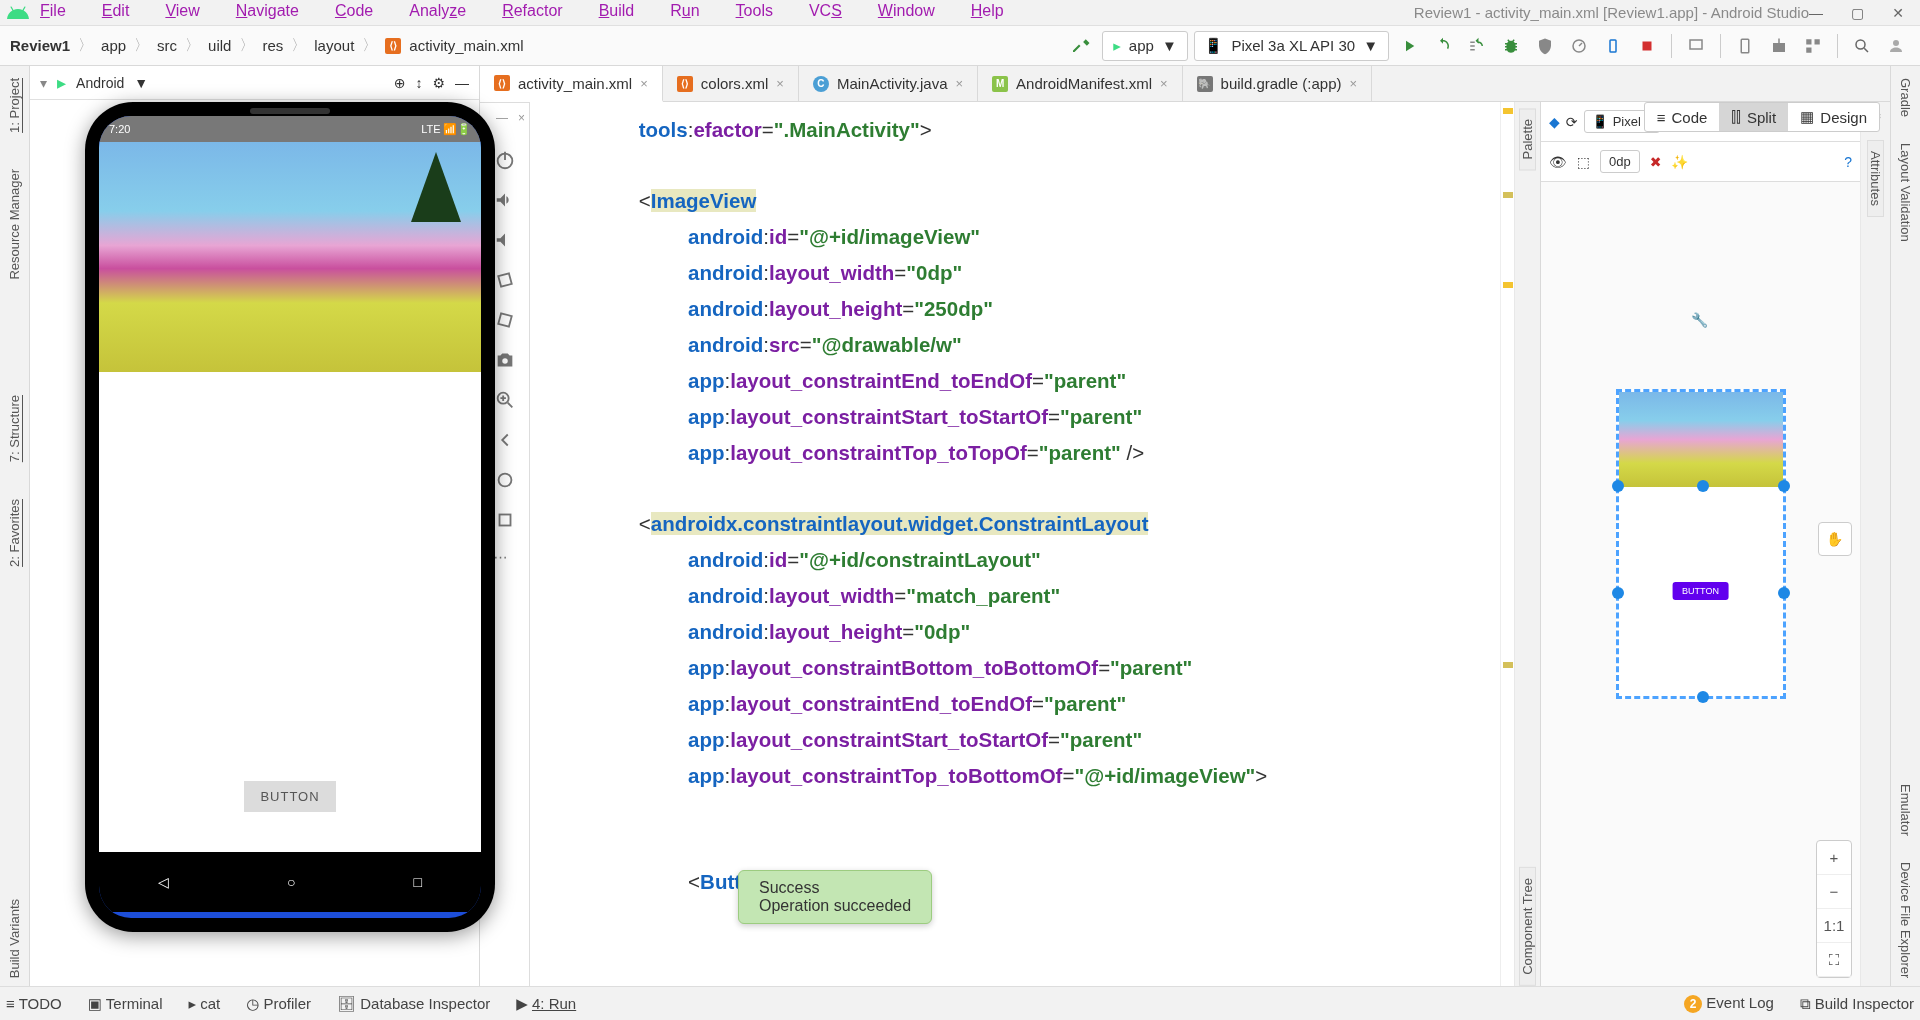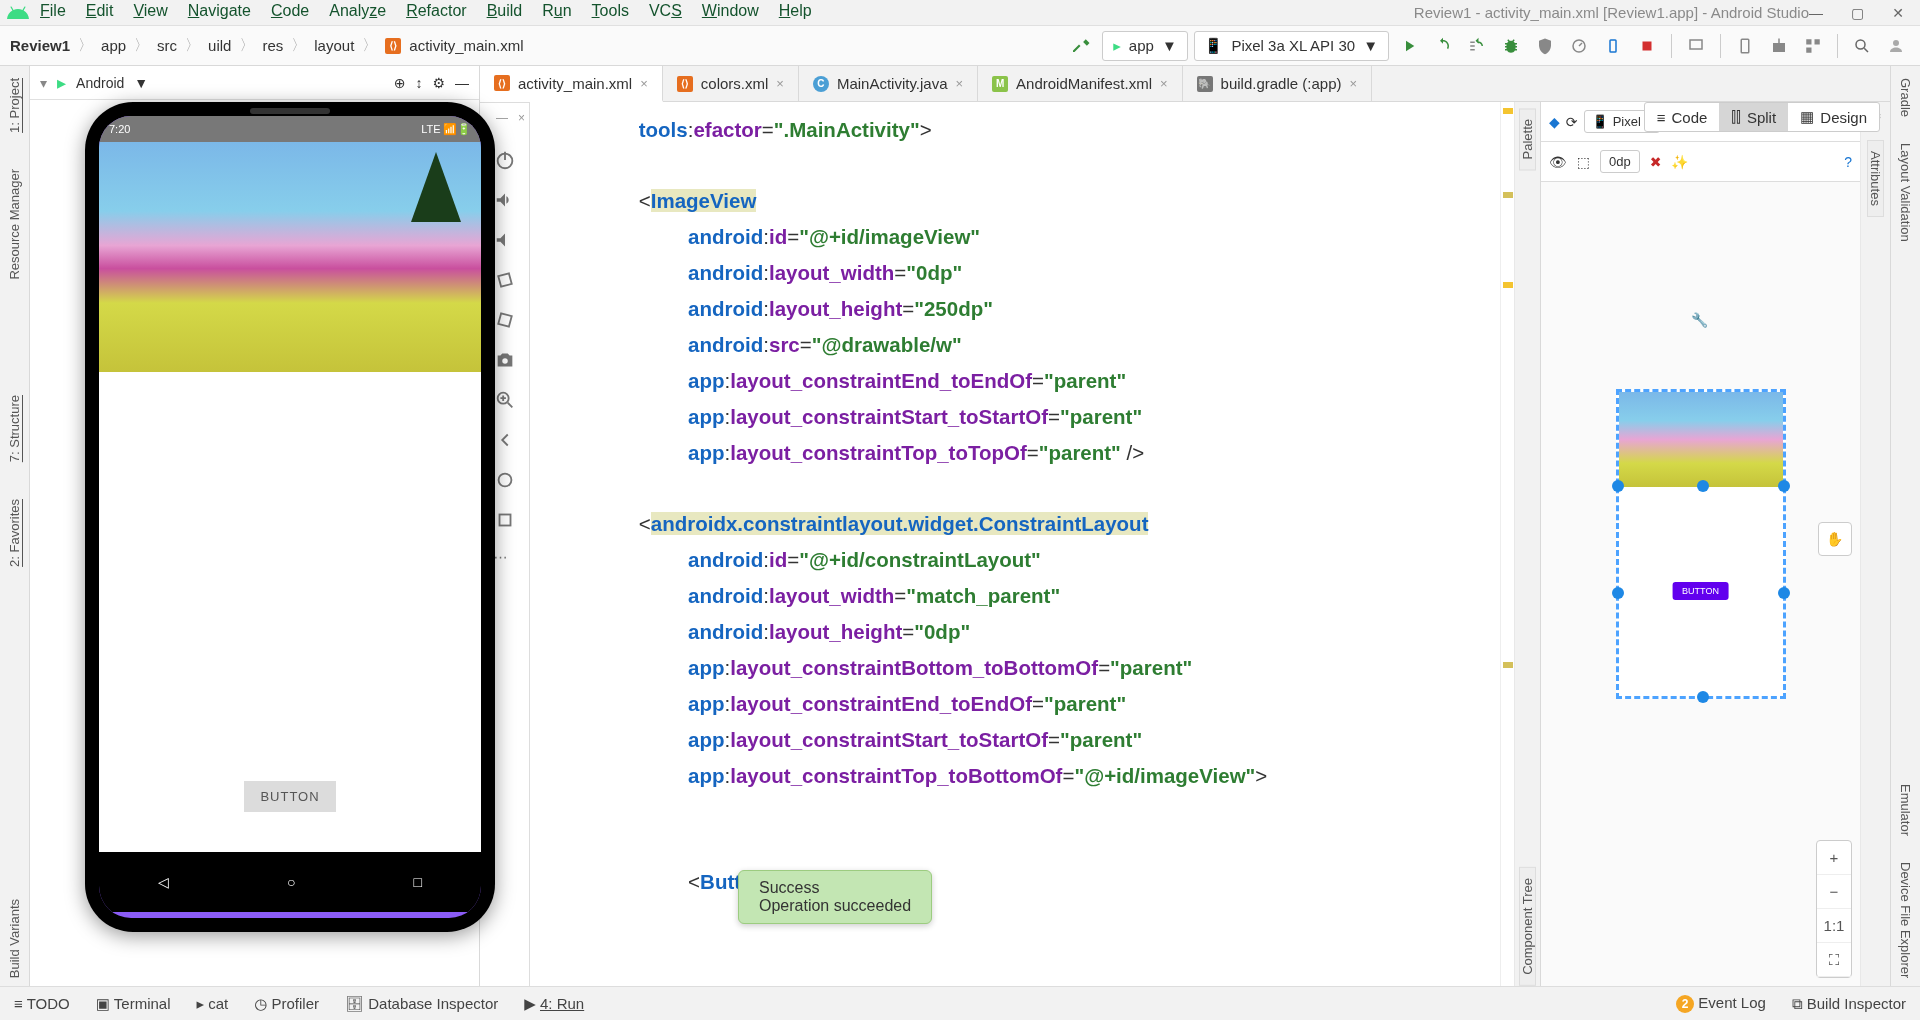--- a/index.html
+++ b/index.html
@@ -1,21 +1,21 @@
 <!DOCTYPE html>
 <html><head>
 <meta charset="utf-8">
 <style>
 * { margin: 0; padding: 0; box-sizing: border-box; font-family: "Segoe UI", Arial, sans-serif; }
 html, body { width: 1920px; height: 1020px; overflow: hidden; background: #f2f2f2; color: #333; font-size: 14px; }
 .titlebar { height: 26px; background: #f2f2f2; display: flex; align-items: center; border-bottom: 1px solid #e0e0e0; }
 .titlebar-icon { width: 24px; height: 24px; margin: 0 6px; color: #3ddc84; display:flex;align-items:center;justify-content:center; }
 .titlebar-center { flex: 1; text-align: right; color: #8a8a8a; font-size: 15px; }
 .titlebar-btns { display: flex; gap: 28px; padding-right: 16px; color: #666; }
-.main-menu { position: absolute; top: 2px; left: 40px; display: flex; gap: 20px; font-size: 16px; color:#14532d; }
+.main-menu { position: absolute; top: 2px; left: 40px; display: flex; gap: 36px; font-size: 16px; color:#a21caf; }
 .main-menu span u { text-decoration: underline; }
 .toolbar { height: 40px; background: #fafafa; display: flex; align-items: center; border-bottom: 1px solid #d9d9d9; padding: 0 10px; }
 .breadcrumb { display: flex; align-items: center; gap: 8px; font-size: 15px; color:#333; }
 .breadcrumb .sep { color: #aaa; }
 .breadcrumb .proj { font-weight: bold; }
 .tb-spacer { flex: 1; }
 .tb-group { display: flex; align-items: center; gap: 6px; }
 .tb-btn, .tb-icon { width: 28px; height: 28px; display: flex; align-items: center; justify-content: center; color: #5c5c5c; border-radius: 3px; }
 .tb-icon svg { width: 18px; height: 18px; }
 .run-config, .device-sel { height: 30px; border: 1px solid #ccc; border-radius: 3px; background: #fff; display: flex; align-items: center; padding: 0 10px; gap: 8px; font-size: 15px; }
@@ -24,21 +24,21 @@
 .orange { color: #f57c00; }
 .blue { color: #1976d2; }
 .body-area { display: flex; height: 920px; }
 .left-gutter { width: 30px; background: #f2f2f2; border-right: 1px solid #d9d9d9; display: flex; flex-direction: column; align-items: center; padding-top: 4px; gap: 20px; }
 .vlabel { writing-mode: vertical-rl; transform: rotate(180deg); font-size: 13px; color: #555; padding: 8px 0; white-space: nowrap; }
 .vlabel.underlined { text-decoration: underline; text-decoration-color: #555; }
 .left-panel { width: 450px; background: #fff; border-right: 1px solid #d9d9d9; position: relative; }
 .left-panel-hdr { height: 34px; border-bottom: 1px solid #e0e0e0; display: flex; align-items: center; padding: 0 10px; gap: 10px; }
 .android-logo { color: #3ddc84; font-size: 18px; }
 .emulator-frame { position: absolute; top: 36px; left: 55px; width: 410px; height: 830px; background: #000; border-radius: 48px; padding: 14px; box-shadow: 0 4px 20px rgba(0,0,0,0.4); z-index: 50; }
-.emulator-screen { width: 100%; height: 100%; background: #8b5cf6; border-radius: 32px; overflow: hidden; position: relative; }
+.emulator-screen { width: 100%; height: 100%; background: #1d4ed8; border-radius: 32px; overflow: hidden; position: relative; }
 .emu-status { height: 26px; background: #787878; color: #fff; font-size: 11px; display: flex; align-items: center; justify-content: space-between; padding: 0 10px; }
 .emu-img { height: 230px; background: linear-gradient(to bottom, #7bb8e8 0%, #87ceeb 30%, #e8a5d4 45%, #c94f9e 55%, #d4d948 70%, #c5c33a 100%); position: relative; }
 .emu-img::before { content:""; position:absolute; right:20px; top:10px; width:50px; height:70px; background:#1a3d1a; clip-path:polygon(50% 0,100% 100%,0 100%); }
 .emu-body { flex:1; background:#fff; height: 480px; display:flex; align-items:flex-end; justify-content:center; padding-bottom:40px;}
 .emu-btn { padding: 8px 16px; background:#dcdcdc; font-size:13px; letter-spacing:1px; color:#555; }
 .emu-nav { height: 60px; background:#000; display:flex; align-items:center; justify-content:space-around; color:#fff; }
 .emu-notch { position:absolute; top:6px; left:50%; transform:translateX(-50%); width:80px; height:6px; background:#333; border-radius:3px; }
 
 .editor-area { flex: 1; display: flex; flex-direction: column; background: #fff; position: relative; }
 .tabs-row { height: 36px; border-bottom: 1px solid #d9d9d9; display: flex; align-items: stretch; background: #f2f2f2; }
@@ -81,21 +81,21 @@
 .zoom-ctl { position:absolute; right:8px; bottom:8px; border:1px solid #ccc; border-radius:4px; background:#fff; display:flex; flex-direction:column; }
 .zoom-ctl div { width:34px; height:34px; display:flex; align-items:center; justify-content:center; border-bottom:1px solid #eee; font-size:15px; color:#555; }
 
 .right-gutter { width:30px; background:#f2f2f2; border-left:1px solid #d9d9d9; display:flex; flex-direction:column; align-items:center; padding-top:4px; gap:10px; }
 .right-gutter2 { width:30px; background:#f2f2f2; border-left:1px solid #e8e8e8; display:flex; flex-direction:column; align-items:center; padding-top:6px; gap:16px; }
 
 .breadcrumb-bar { height:30px; border-top:1px solid #ddd; display:flex; align-items:center; padding:0 60px; font-size:15px; gap:8px; background:#fff; }
 .breadcrumb-bar .bc1 { color:#9e8a3c; }
 .breadcrumb-bar .bc2 { color:#c24b3a; }
 
-.bottom-tools { height:34px; border-top:1px solid #ddd; background:#f2f2f2; display:flex; align-items:center; gap:26px; padding:0 14px; font-size:15px; color:#444; }
+.bottom-tools { height:34px; border-top:1px solid #ddd; background:#f2f2f2; display:flex; align-items:center; gap:26px; padding:0 6px; font-size:15px; color:#444; }
 .bottom-tools .spacer { flex:1; }
 .badge-count { background:#f5a623; color:#fff; border-radius:50%; width:18px; height:18px; display:inline-flex; align-items:center; justify-content:center; font-size:12px; font-weight:bold; }
 
 .toast { position:absolute; left:738px; top:870px; background:#c3e6b3; border:1px solid #9ccc80; border-radius:6px; padding:8px 20px; font-size:16px; color:#333; box-shadow:0 2px 6px rgba(0,0,0,0.2); z-index:100; }
 
 .palette-tab, .comptree-tab, .attr-tab { writing-mode:vertical-rl; font-size:13px; color:#555; padding:10px 0; background:#eee; border:1px solid #ddd; }
 .palette-tab { transform:rotate(180deg); }
 .comptree-tab { transform:rotate(180deg); }
 
 .ftb { padding:3px 8px; border:1px solid #ccc; border-radius:3px; background:#fff; font-size:13px; display:flex; align-items:center; gap:4px; }

